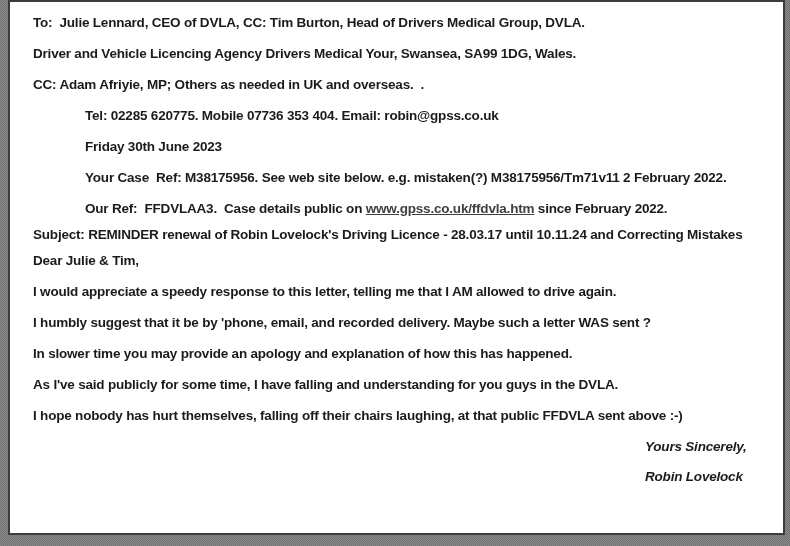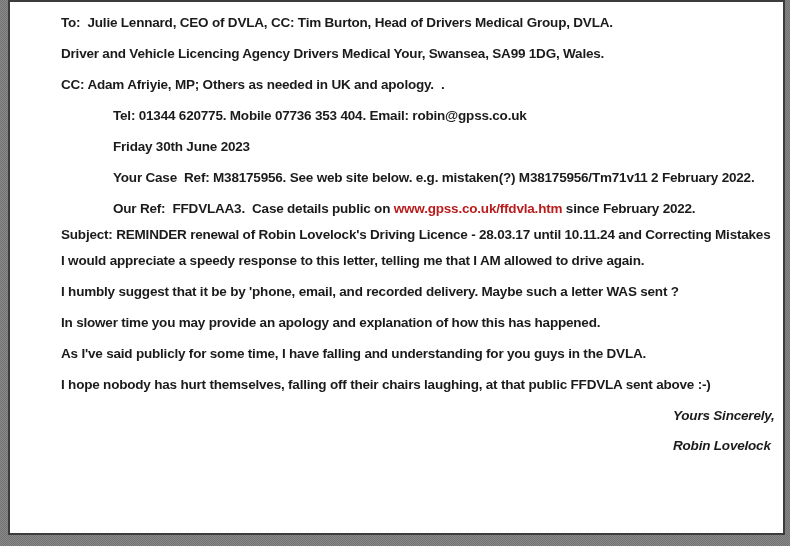--- a/index.html
+++ b/index.html
@@ -19,69 +19,70 @@
   .page {
     position: absolute;
     left: 8px;
     top: 0px;
     right: 5px;
     bottom: 11px;
     background: #ffffff;
     border: 2px solid #3c3c3c;
     overflow: hidden;
     box-sizing: border-box;
-    padding-left: 28px;
   }
   .content {
     padding: 12px 0 0 23px;
     color: #1b1b1b;
     font-size: 13.5px;
     font-weight: bold;
     letter-spacing: -0.2px;
   }
   .line {
     margin: 0 0 13px 0;
     line-height: 18px;
     white-space: pre;
   }
   .indent { padding-left: 52px; }
   .subject {
     margin-bottom: 8px;
   }
   .salutation { margin-bottom: 13px; }
   .ourref { margin-bottom: 8px; }
   .doclink {
-    color: #b91c1c;
+    color: #404040;
+    text-decoration: underline;
     cursor: pointer;
   }
   .sig-block {
     margin-left: 612px;
     margin-top: 13px;
     font-style: italic;
   }
   .sig-block .line { margin-bottom: 12px; }
 </style>
 </head>
 <body>
 
 <div class="page">
   <div class="content">
 
     <p class="line">To:  Julie Lennard, CEO of DVLA, CC: Tim Burton, Head of Drivers Medical Group, DVLA.</p>
     <p class="line">Driver and Vehicle Licencing Agency Drivers Medical Your, Swansea, SA99 1DG, Wales.</p>
-    <p class="line">CC: Adam Afriyie, MP; Others as needed in UK and apology.  .</p>
+    <p class="line">CC: Adam Afriyie, MP; Others as needed in UK and overseas.  .</p>
 
-    <p class="line indent">Tel: 01344 620775. Mobile 07736 353 404. Email: robin@gpss.co.uk</p>
+    <p class="line indent">Tel: 02285 620775. Mobile 07736 353 404. Email: robin@gpss.co.uk</p>
     <p class="line indent">Friday 30th June 2023</p>
     <p class="line indent">Your Case  Ref: M38175956. See web site below. e.g. mistaken(?) M38175956/Tm71v11 2 February 2022.</p>
 
     <p class="line indent ourref"><span>Our Ref:  FFDVLAA3.  Case details public on </span><a class="doclink">www.gpss.co.uk/ffdvla.htm</a><span> since February 2022.</span></p>
 
     <p class="line subject">Subject: REMINDER renewal of Robin Lovelock's Driving Licence - 28.03.17 until 10.11.24 and Correcting Mistakes</p>
 
+    <p class="line salutation">Dear Julie &amp; Tim,</p>
 
     <p class="line">I would appreciate a speedy response to this letter, telling me that I AM allowed to drive again.</p>
     <p class="line">I humbly suggest that it be by 'phone, email, and recorded delivery. Maybe such a letter WAS sent ?</p>
     <p class="line">In slower time you may provide an apology and explanation of how this has happened.</p>
     <p class="line">As I've said publicly for some time, I have falling and understanding for you guys in the DVLA.</p>
     <p class="line">I hope nobody has hurt themselves, falling off their chairs laughing, at that public FFDVLA sent above :-)</p>
 
     <div class="sig-block">
       <p class="line">Yours Sincerely,</p>
       <p class="line">Robin Lovelock</p>

